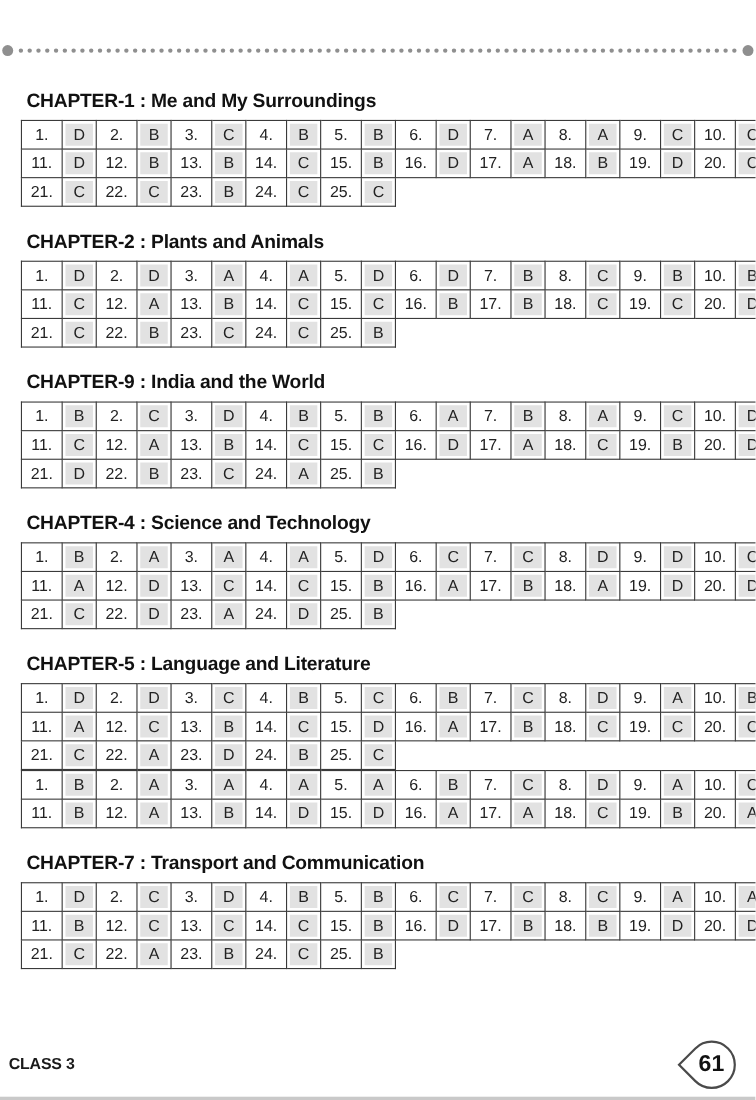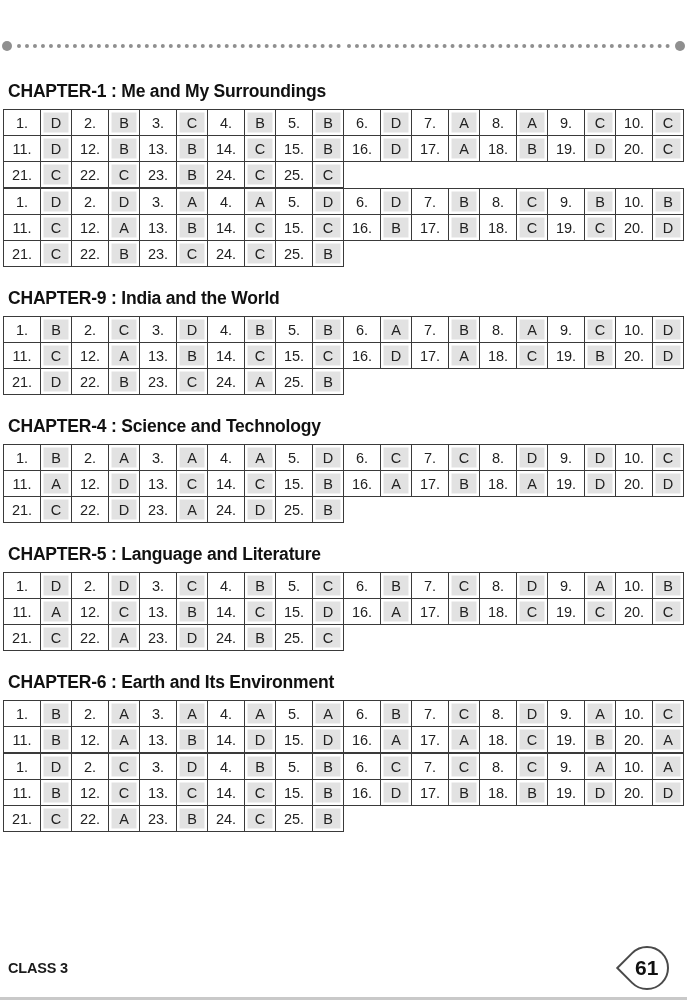--- a/index.html
+++ b/index.html
@@ -55,21 +55,21 @@
     font-weight: bold;
     font-size: 31px;
     letter-spacing: 0.5px;
     padding: 5px 30px 9px 30px;
     border-radius: 24px;
     white-space: nowrap;
     text-shadow: 0 1px 0 rgba(0,0,0,0.15);
   }
 
   
-  .sections { padding: 0 3px; }
+  .sections { padding: 0 19px; }
   .chapter-heading {
     font-weight: bold;
     font-size: 17.5px;
     letter-spacing: -0.2px;
     margin: 21px 0 7px 5px;
     color: #111;
   }
   .sections section:first-child .chapter-heading { margin-top: 15px; }
 
   table.answer-table {
@@ -222,20 +222,21 @@
               <td class="ans">B</td>
               <td class="num">24.</td>
               <td class="ans">C</td>
               <td class="num">25.</td>
               <td class="ans">C</td>
             </tr>
           </tbody>
         </table>
       </section>
       <section>
+        <div class="chapter-heading">CHAPTER-2 : Plants and Animals</div>
         <table class="answer-table">
           <colgroup>
             <col style="width: 37px;">
             <col style="width: 31px;">
             <col style="width: 37px;">
             <col style="width: 31px;">
             <col style="width: 37px;">
             <col style="width: 31px;">
             <col style="width: 37px;">
             <col style="width: 31px;">
@@ -561,21 +562,20 @@
               <td class="ans">D</td>
               <td class="num">24.</td>
               <td class="ans">B</td>
               <td class="num">25.</td>
               <td class="ans">C</td>
             </tr>
           </tbody>
         </table>
       </section>
       <section>
-        <div class="chapter-heading">CHAPTER-6 : Earth and Its Environment</div>
         <table class="answer-table">
           <colgroup>
             <col style="width: 37px;">
             <col style="width: 31px;">
             <col style="width: 37px;">
             <col style="width: 31px;">
             <col style="width: 37px;">
             <col style="width: 31px;">
             <col style="width: 37px;">
             <col style="width: 31px;">
@@ -634,20 +634,21 @@
               <td class="ans">C</td>
               <td class="num">19.</td>
               <td class="ans">B</td>
               <td class="num">20.</td>
               <td class="ans">A</td>
             </tr>
           </tbody>
         </table>
       </section>
       <section>
+        <div class="chapter-heading">CHAPTER-7 : Transport and Communication</div>
         <table class="answer-table">
           <colgroup>
             <col style="width: 37px;">
             <col style="width: 31px;">
             <col style="width: 37px;">
             <col style="width: 31px;">
             <col style="width: 37px;">
             <col style="width: 31px;">
             <col style="width: 37px;">
             <col style="width: 31px;">

